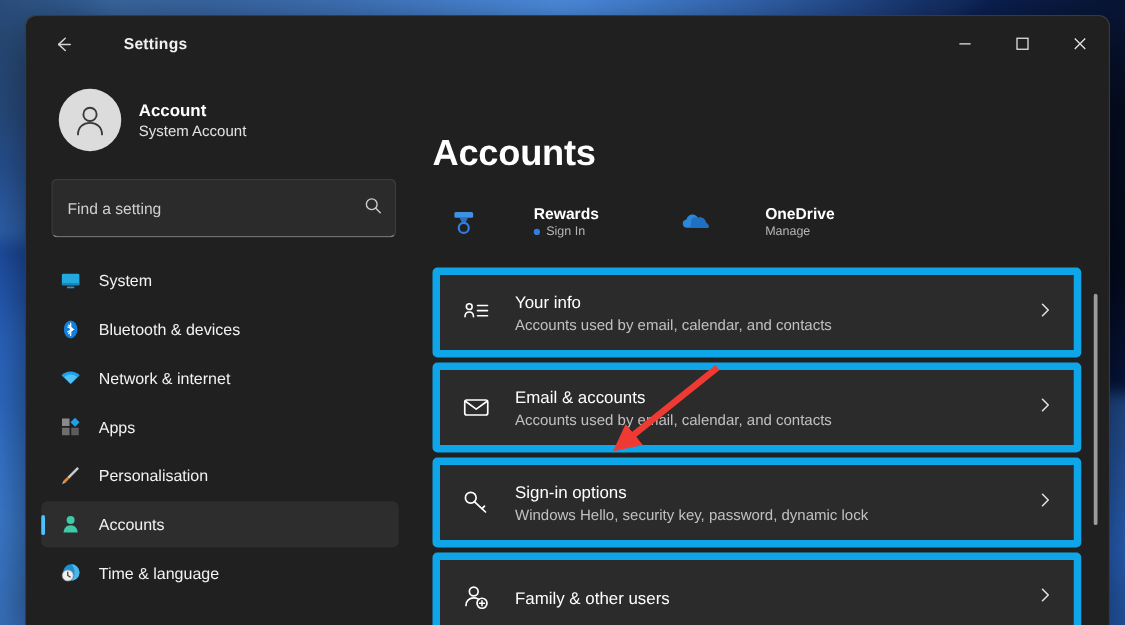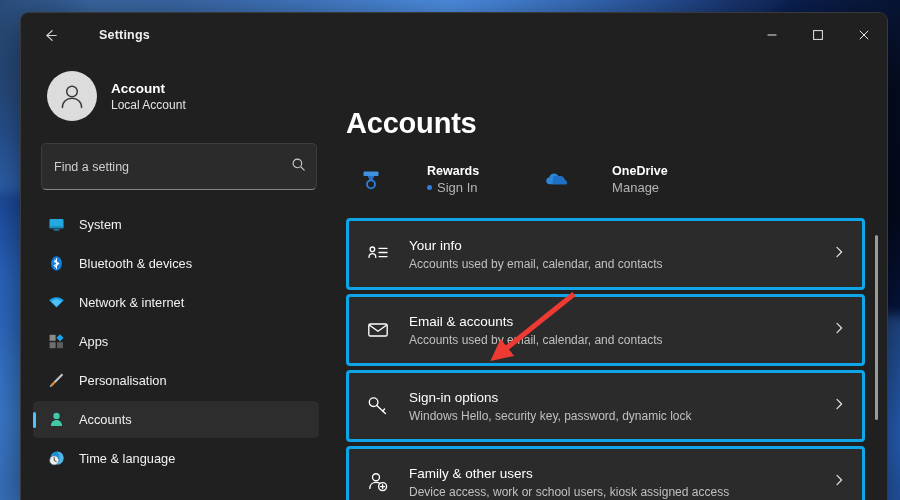--- a/index.html
+++ b/index.html
@@ -207,33 +207,33 @@
     display: flex;
     align-items: center;
     gap: 11px;
     cursor: pointer;
     border-radius: 4px;
     padding: 3px 5px 3px 3px;
   }
   .ql-icon { width: 26px; height: 26px; display:flex; align-items:center; justify-content:center; flex:0 0 26px; }
   .ql-text { display: flex; flex-direction: column; gap: 2px; margin-left: 32px; }
   .ql-title { font-size: 12.5px; font-weight: bold; color: #ffffff; }
-  .ql-sub { font-size: 13px; color: #b5b5b5; display: flex; align-items: center; gap: 5px; }
+  .ql-sub { font-size: 10px; color: #b5b5b5; display: flex; align-items: center; gap: 5px; }
   .ql-dot { width: 5px; height: 5px; border-radius: 50%; background: #2f7fe0; display: inline-block; }
 
   #settings-list {
     margin-top: 20px;
     margin-right: 22px;
     display: flex;
     flex-direction: column;
     gap: 4px;
   }
   .list-row {
     background: #2b2b2b;
-    border: 3px solid #0ea5e9;
+    border: 6px solid #0ea5e9;
     border-radius: 4px;
     height: 72px;
     display: flex;
     align-items: center;
     padding: 0 16px 0 17px;
     gap: 19px;
     cursor: pointer;
   }
   .row-icon {
     width: 24px; height: 24px;
@@ -321,21 +321,21 @@
 
       <div id="account-card">
         <div id="avatar">
           <svg width="32" height="32" viewBox="0 0 32 32" fill="none">
             <circle cx="16" cy="11.5" r="5.3" stroke="#3a3a3a" stroke-width="1.5"></circle>
             <path d="M6.4 27.5 C6.4 21.6 10.7 18.3 16 18.3 C21.3 18.3 25.6 21.6 25.6 27.5" stroke="#3a3a3a" stroke-width="1.5" stroke-linecap="round"></path>
           </svg>
         </div>
         <div id="account-text">
           <div id="account-name">Account</div>
-          <div id="account-type">Local Account</div>
+          <div id="account-type">System Account</div>
         </div>
       </div>
 
       <div id="search-box">
         <input id="search-input" type="text" placeholder="Find a setting" style="">
         <span>
           <svg width="15" height="15" viewBox="0 0 15 15" fill="none">
             <circle cx="6.4" cy="6.4" r="4.3" stroke="#d0d0d0" stroke-width="1.1"></circle>
             <path d="M9.6 9.6 L13.2 13.2" stroke="#d0d0d0" stroke-width="1.1" stroke-linecap="round"></path>
           </svg>
@@ -527,21 +527,20 @@
           <span class="row-icon">
             <svg width="22" height="22" viewBox="0 0 22 22" fill="none">
               <circle cx="9" cy="6.2" r="3.5" stroke="#ffffff" stroke-width="1.35"></circle>
               <path d="M2.8 17.4 C2.8 13.5 5.6 11.3 9 11.3 C10.4 11.3 11.7 11.7 12.8 12.3" stroke="#ffffff" stroke-width="1.35" stroke-linecap="round"></path>
               <circle cx="15.6" cy="15.6" r="4" stroke="#ffffff" stroke-width="1.35"></circle>
               <path d="M15.6 13.6 V17.6 M13.6 15.6 H17.6" stroke="#ffffff" stroke-width="1.25" stroke-linecap="round"></path>
             </svg>
           </span>
           <span class="row-text">
             <span class="row-title">Family &amp; other users</span>
-            <span class="row-sub">Device access, work or school users, kiosk assigned access</span>
           </span>
           <span class="row-chevron">
             <svg width="14" height="14" viewBox="0 0 14 14" fill="none">
               <path d="M5 2.4 L9.6 7 L5 11.6" stroke="#e0e0e0" stroke-width="1.25" stroke-linecap="round" stroke-linejoin="round"></path>
             </svg>
           </span>
         </div>
 
       </div>
 

